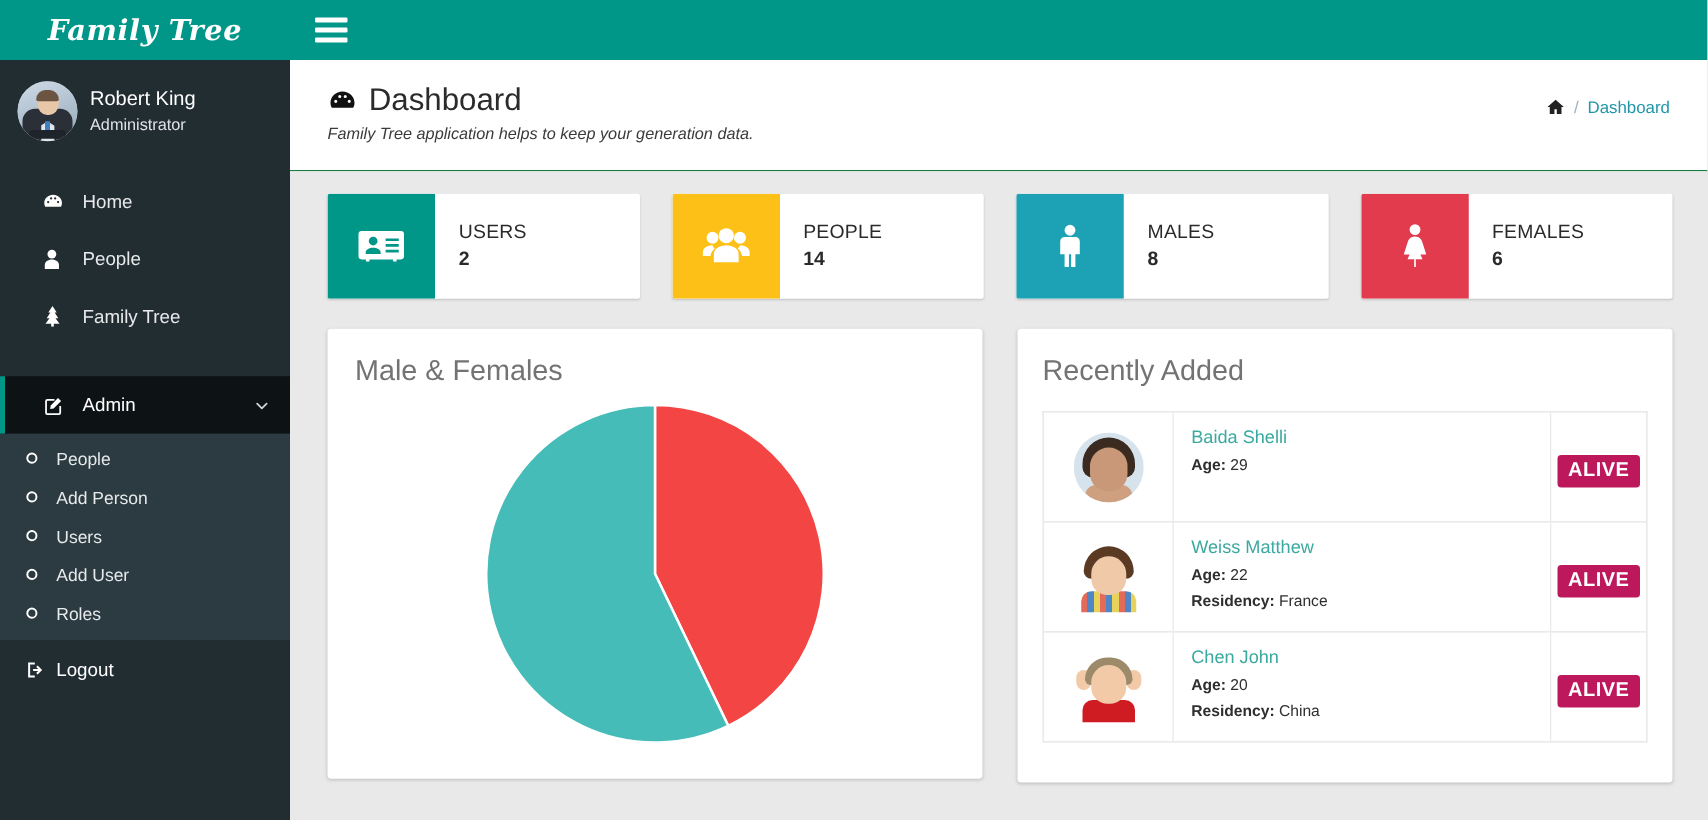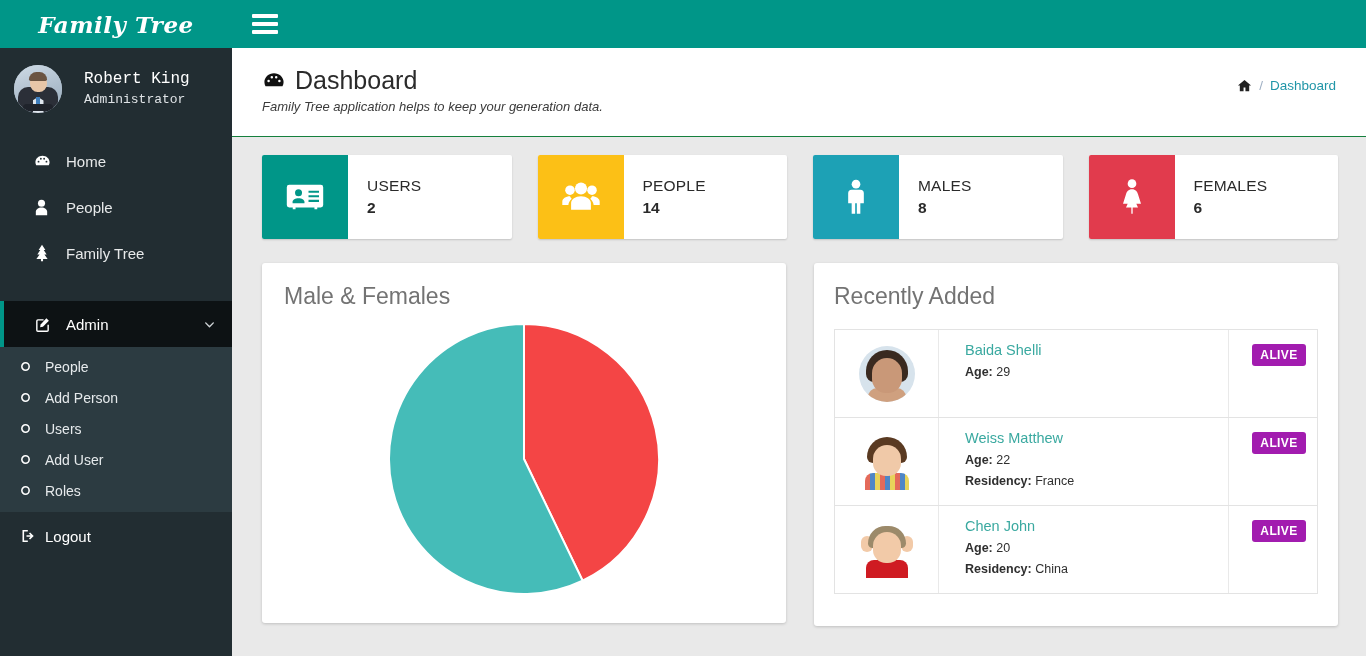--- a/index.html
+++ b/index.html
@@ -30,22 +30,21 @@
     color: #ffffff;
     font-family: "DejaVu Serif", serif;
     font-style: italic;
     font-size: 23px;
     font-weight: 700;
     letter-spacing: .5px;
   }
   .profile {
     display: flex; align-items: center;
     padding: 17px 0 17px 14px;
-    gap: 22px;
-    font-family: Liberation Mono, monospace;
+    gap: 10px;
   }
   .avatar {
     width: 48px; height: 48px; border-radius: 50%;
     overflow: hidden; flex: 0 0 48px;
     background: #b9c6d2;
     position: relative;
   }
   .avatar .av-bg { position:absolute; inset:0; background: linear-gradient(160deg,#cfdbe6 0%,#aebecd 55%,#96a9bb 100%); }
   .avatar .av-head { position:absolute; left:50%; top:17%; width:17px; height:19px; margin-left:-8.5px; border-radius:50% 50% 45% 45%; background:#e8c6a8; }
   .avatar .av-hair { position:absolute; left:50%; top:15%; width:18px; height:9px; margin-left:-9px; border-radius:9px 9px 2px 2px; background:#6b5442; }
@@ -159,38 +158,39 @@
     padding: 18px 22px 20px 22px;
   }
   .panel-chart { flex: 0 0 524px; height: 360px; }
   .panel-list { flex: 1 1 auto; height: 363px; padding: 18px 20px 20px 20px; }
   .panel-title { font-size: 23px; color: #737373; margin: 2px 0 0 0; font-weight: 400; }
 
   .chart-area { height: 290px; display: flex; align-items: center; justify-content: center; margin-top: 4px; }
 
   
   .ra-table { margin-top: 19px; border: 1px solid #e3e3e3; border-bottom: none; }
-  .ra-row { display: flex; border-bottom: 1px solid #e3e3e3; height: 88px; gap: 12px; }
+  .ra-row { display: flex; border-bottom: 1px solid #e3e3e3; height: 88px; }
   .ra-avatar-cell {
     width: 104px; flex: 0 0 104px;
     border-right: 1px solid #e9e9e9;
     display: flex; align-items: center; justify-content: center;
   }
   .ra-av { width: 56px; height: 56px; position: relative; overflow: hidden; }
   .ra-av.circle { border-radius: 50%; }
   .ra-info-cell { flex: 1 1 auto; padding: 12px 0 0 14px; border-right: 1px solid #e9e9e9; }
   .ra-name { color: #3aa9a0; font-size: 14.5px; cursor: pointer; }
   .ra-meta { font-size: 12.5px; color: #2f2f2f; margin-top: 7px; }
   .ra-meta b { font-weight: 700; }
   .ra-status-cell { width: 76px; flex: 0 0 76px; display: flex; align-items: flex-start; justify-content: center; padding-top: 14px; }
   .badge {
-    background: #a21caf; color: #fff;
-    font-size: 12px; font-weight: 700; letter-spacing: .4px;
+    background: #be185d; color: #fff;
+    font-size: 16px; font-weight: 700; letter-spacing: .4px;
     padding: 4px 8px; border-radius: 3px;
     cursor: pointer;
+    margin-top: 20px;
   }
   .f1 .bg { position:absolute; inset:0; background:#d7e3ec; }
   .f1 .hair { position:absolute; left:50%; top:4px; margin-left:-21px; width:42px; height:32px; border-radius:21px 21px 8px 8px; background:#3a2a20; }
   .f1 .head { position:absolute; left:50%; top:12px; margin-left:-15px; width:30px; height:35px; border-radius:15px 15px 14px 14px; background:#c99878; }
   .f1 .body { position:absolute; left:50%; bottom:0; margin-left:-19px; width:38px; height:14px; border-radius:9px 9px 0 0; background:#cfa07f; }
 
   .f2 .bg { position:absolute; inset:0; background:#ffffff; }
   .f2 .hair { position:absolute; left:50%; top:3px; margin-left:-20px; width:40px; height:26px; border-radius:20px 20px 6px 6px; background:#5a3a22; }
   .f2 .head { position:absolute; left:50%; top:11px; margin-left:-14px; width:28px; height:31px; border-radius:14px 14px 13px 13px; background:#f0c9a8; }
   .f2 .body { position:absolute; left:50%; bottom:0; margin-left:-22px; width:44px; height:17px; border-radius:8px 8px 0 0;

